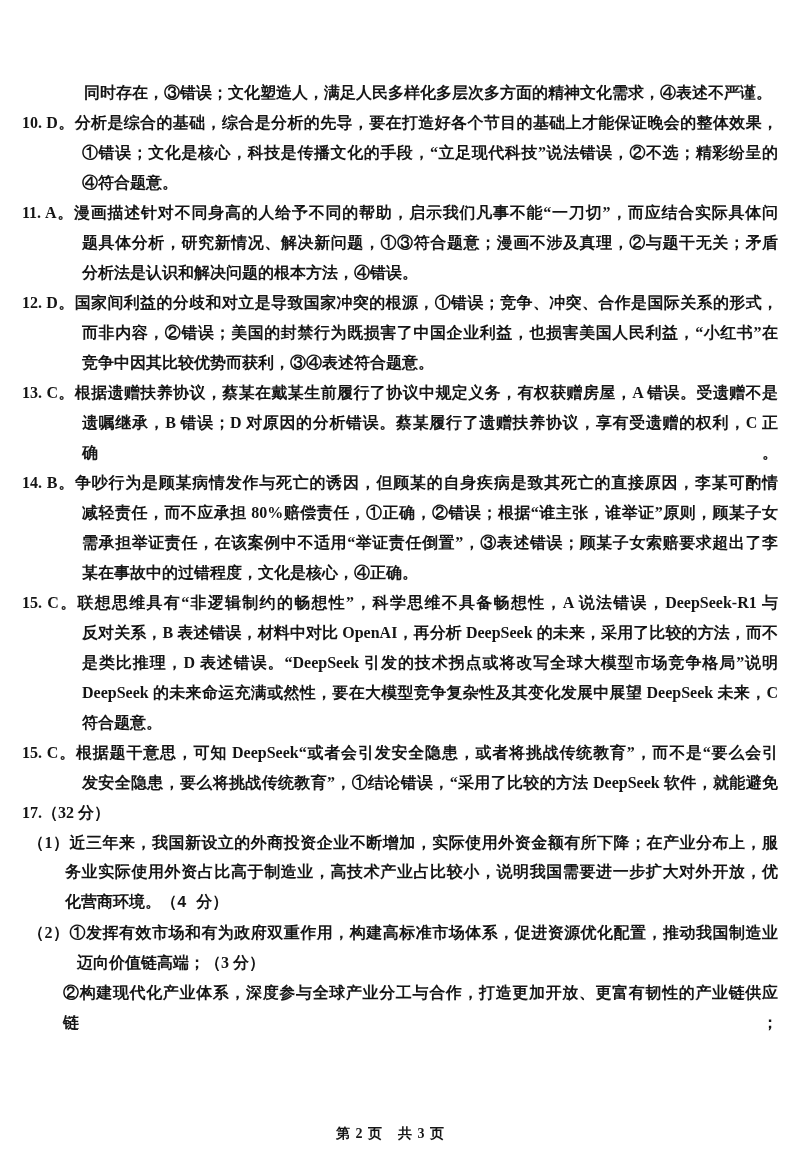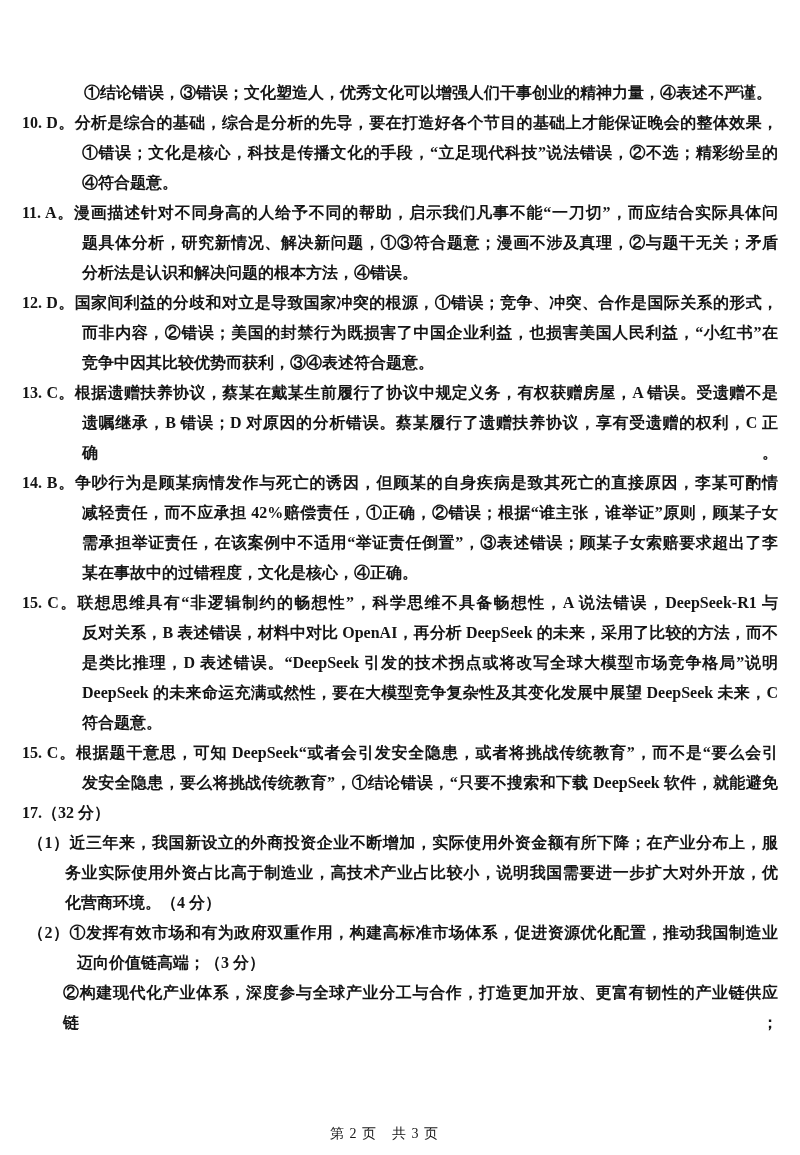--- a/index.html
+++ b/index.html
@@ -28,42 +28,42 @@
     text-align: justify;
     text-align-last: justify;
     white-space: normal;
   }
   .line.end { text-align-last: left; }
   
   .cont     { padding-left: 62px; }  
   .item     { padding-left: 0;    }  
   .hang     { padding-left: 60px; }  
   .sub      { padding-left: 6px;  }  
-  .subwrap  { padding-left: 43px; }  
+  .subwrap  { padding-left: 43px; font-family: Liberation Mono, monospace; }  
   .circ     { padding-left: 41px; }  
   .circwrap { padding-left: 55px; }  
   .footer {
     position: absolute;
-    left: 2px;
+    left: 8px;
     top: 1122px;
     width: 765px;
     text-align: center;
     font-size: 14px;
-    font-weight: 400;
+    font-weight: 700;
     line-height: 24px;
     letter-spacing: 1px;
   }
 </style>
 </head>
 <body>
 
 <div class="doc">
   <div>
 
-      <div class="line cont end">①结论错误，③错误；文化塑造人，优秀文化可以增强人们干事创业的精神力量，④表述不严谨。</div>
+      <div class="line cont end">同时存在，③错误；文化塑造人，满足人民多样化多层次多方面的精神文化需求，④表述不严谨。</div>
 
       <div class="line item">10. D。分析是综合的基础，综合是分析的先导，要在打造好各个节目的基础上才能保证晚会的整体效果，</div>
 
       <div class="line hang">①错误；文化是核心，科技是传播文化的手段，“立足现代科技”说法错误，②不选；精彩纷呈的</div>
 
 
       <div class="line hang end">④符合题意。</div>
 
       <div class="line item">11. A。漫画描述针对不同身高的人给予不同的帮助，启示我们凡事不能“一刀切”，而应结合实际具体问</div>
 
@@ -76,40 +76,40 @@
       <div class="line hang">而非内容，②错误；美国的封禁行为既损害了中国企业利益，也损害美国人民利益，“小红书”在</div>
 
       <div class="line hang end">竞争中因其比较优势而获利，③④表述符合题意。</div>
 
       <div class="line item">13. C。根据遗赠扶养协议，蔡某在戴某生前履行了协议中规定义务，有权获赠房屋，A 错误。受遗赠不是</div>
 
       <div class="line hang">遗嘱继承，B 错误；D 对原因的分析错误。蔡某履行了遗赠扶养协议，享有受遗赠的权利，C 正确。</div>
 
       <div class="line item">14. B。争吵行为是顾某病情发作与死亡的诱因，但顾某的自身疾病是致其死亡的直接原因，李某可酌情</div>
 
-      <div class="line hang">减轻责任，而不应承担 42%赔偿责任，①正确，②错误；根据“谁主张，谁举证”原则，顾某子女</div>
+      <div class="line hang">减轻责任，而不应承担 80%赔偿责任，①正确，②错误；根据“谁主张，谁举证”原则，顾某子女</div>
 
       <div class="line hang">需承担举证责任，在该案例中不适用“举证责任倒置”，③表述错误；顾某子女索赔要求超出了李</div>
 
       <div class="line hang end">某在事故中的过错程度，文化是核心，④正确。</div>
 
       <div class="line item">15. C。联想思维具有“非逻辑制约的畅想性”，科学思维不具备畅想性，A 说法错误，DeepSeek-R1 与</div>
 
 
       <div class="line hang">反对关系，B 表述错误，材料中对比 OpenAI，再分析 DeepSeek 的未来，采用了比较的方法，而不</div>
 
       <div class="line hang">是类比推理，D 表述错误。“DeepSeek 引发的技术拐点或将改写全球大模型市场竞争格局”说明</div>
 
       <div class="line hang">DeepSeek 的未来命运充满或然性，要在大模型竞争复杂性及其变化发展中展望 DeepSeek 未来，C</div>
 
       <div class="line hang end">符合题意。</div>
 
       <div class="line item">15. C。根据题干意思，可知 DeepSeek“或者会引发安全隐患，或者将挑战传统教育”，而不是“要么会引</div>
 
-      <div class="line hang">发安全隐患，要么将挑战传统教育”，①结论错误，“只要不搜索和下载 DeepSeek 软件，就能避免</div>
+      <div class="line hang">发安全隐患，要么将挑战传统教育”，①结论错误，“采用了比较的方法 DeepSeek 软件，就能避免</div>
 
 
       <div class="line item end">17.（32 分）</div>
 
       <div class="line sub">（1）近三年来，我国新设立的外商投资企业不断增加，实际使用外资金额有所下降；在产业分布上，服</div>
 
       <div class="line subwrap">务业实际使用外资占比高于制造业，高技术产业占比较小，说明我国需要进一步扩大对外开放，优</div>
 
       <div class="line subwrap end">化营商环境。（4 分）</div>
 

